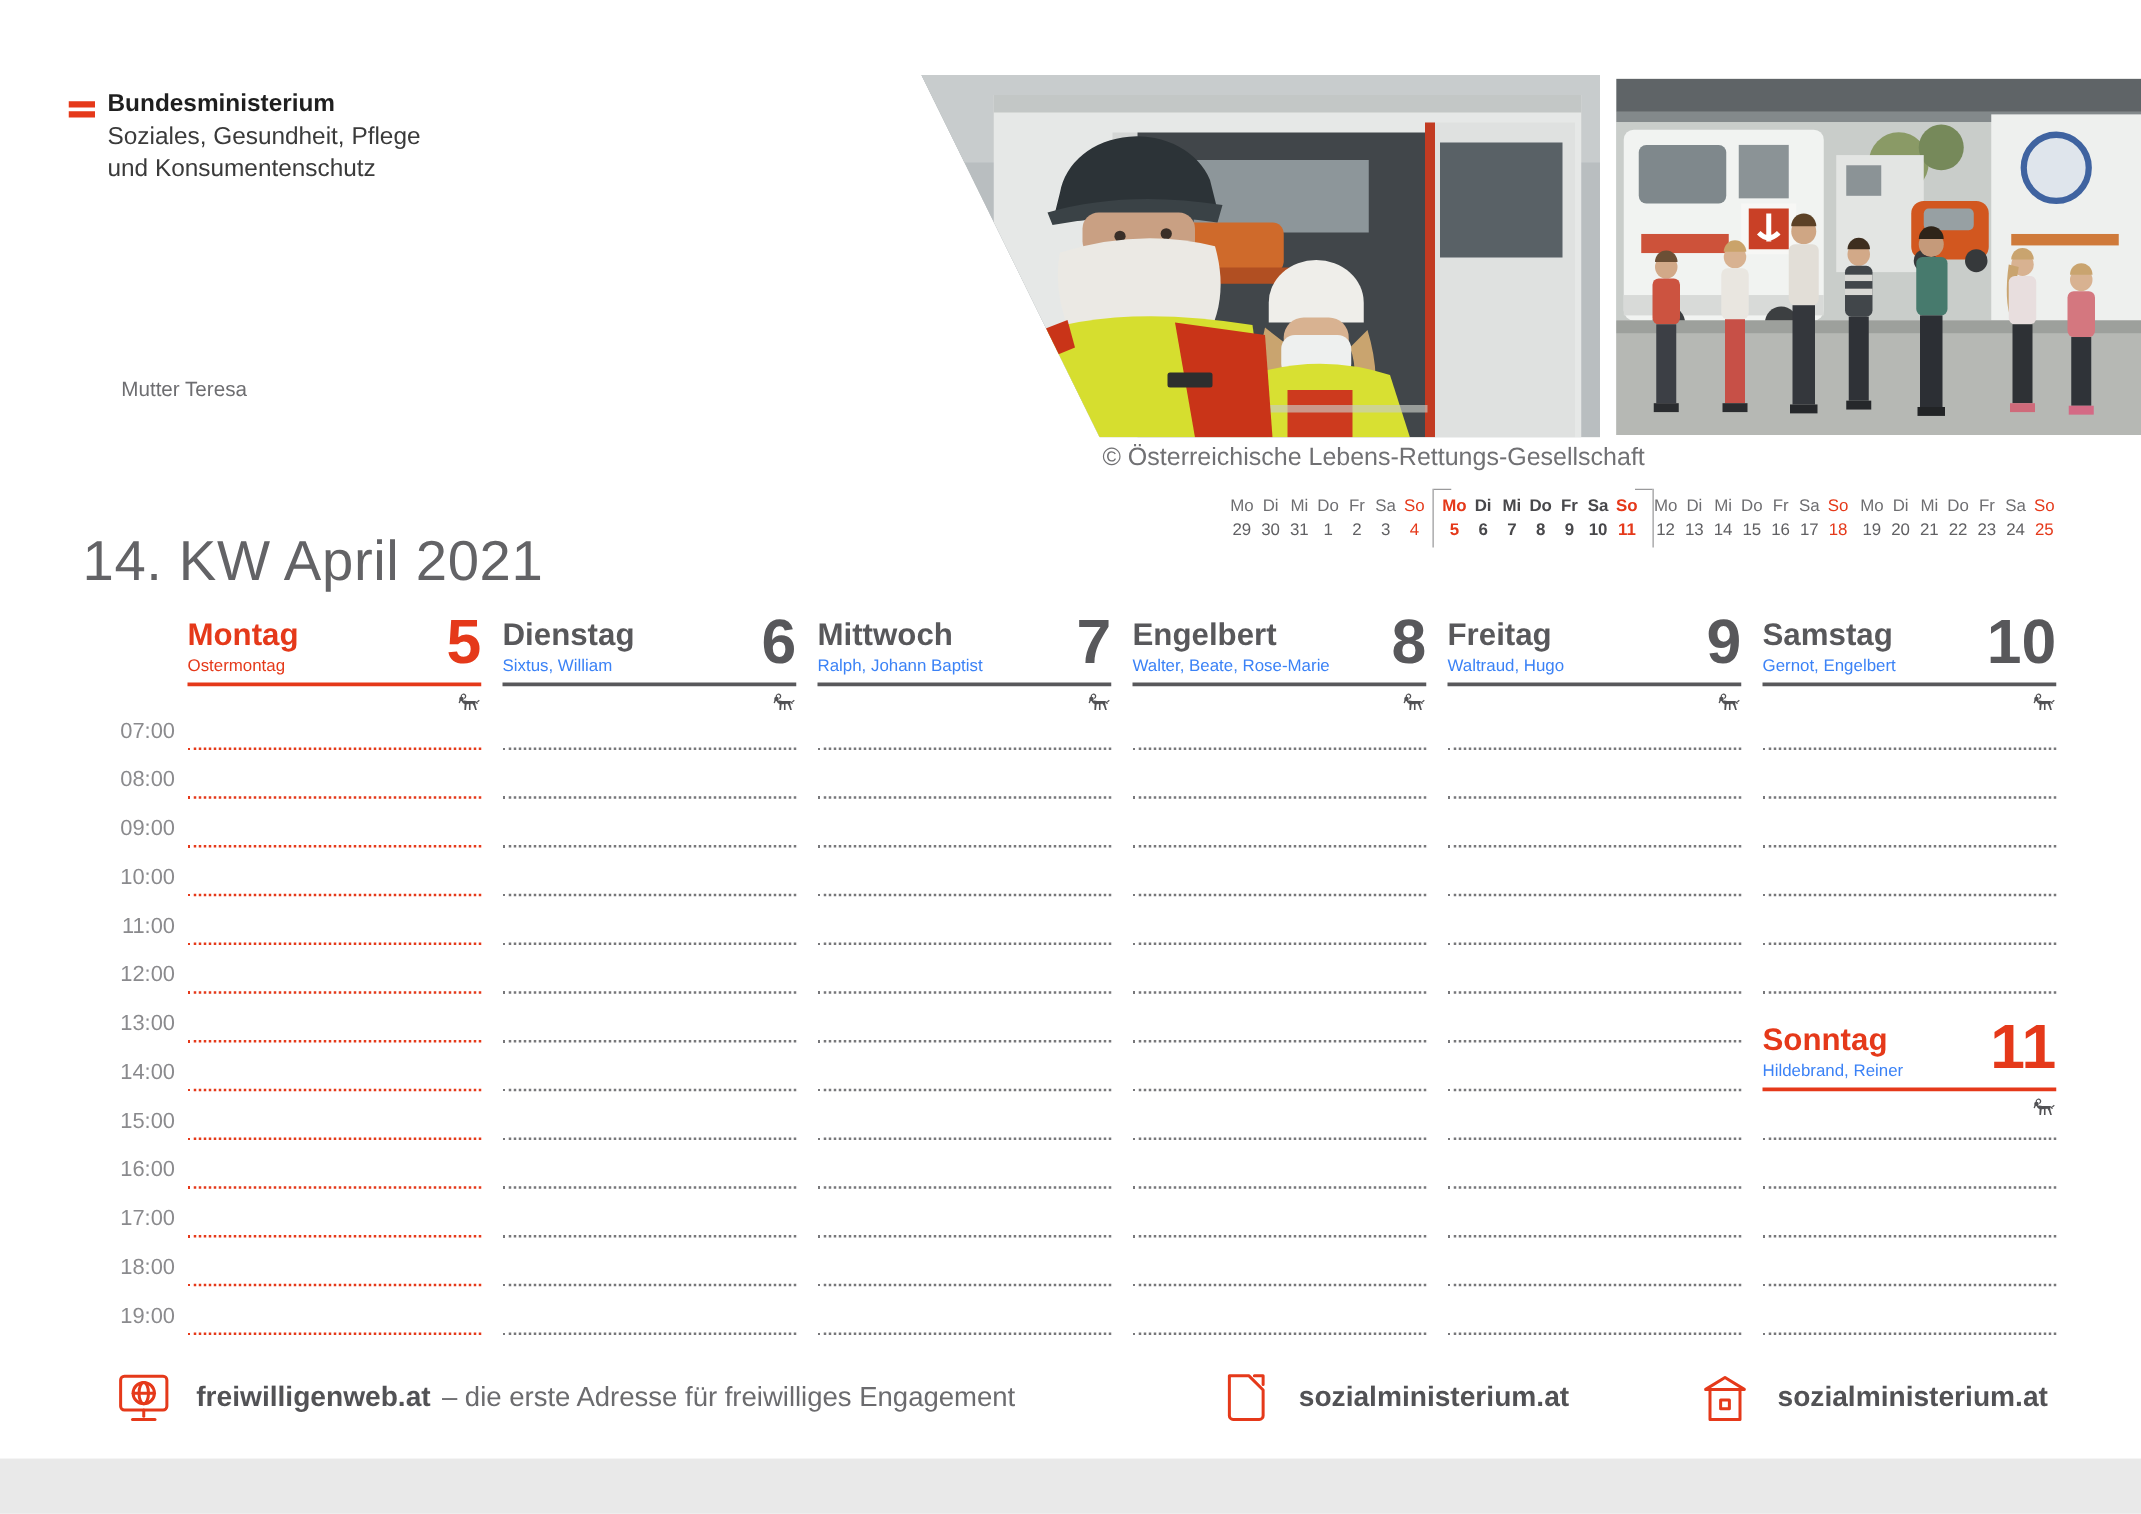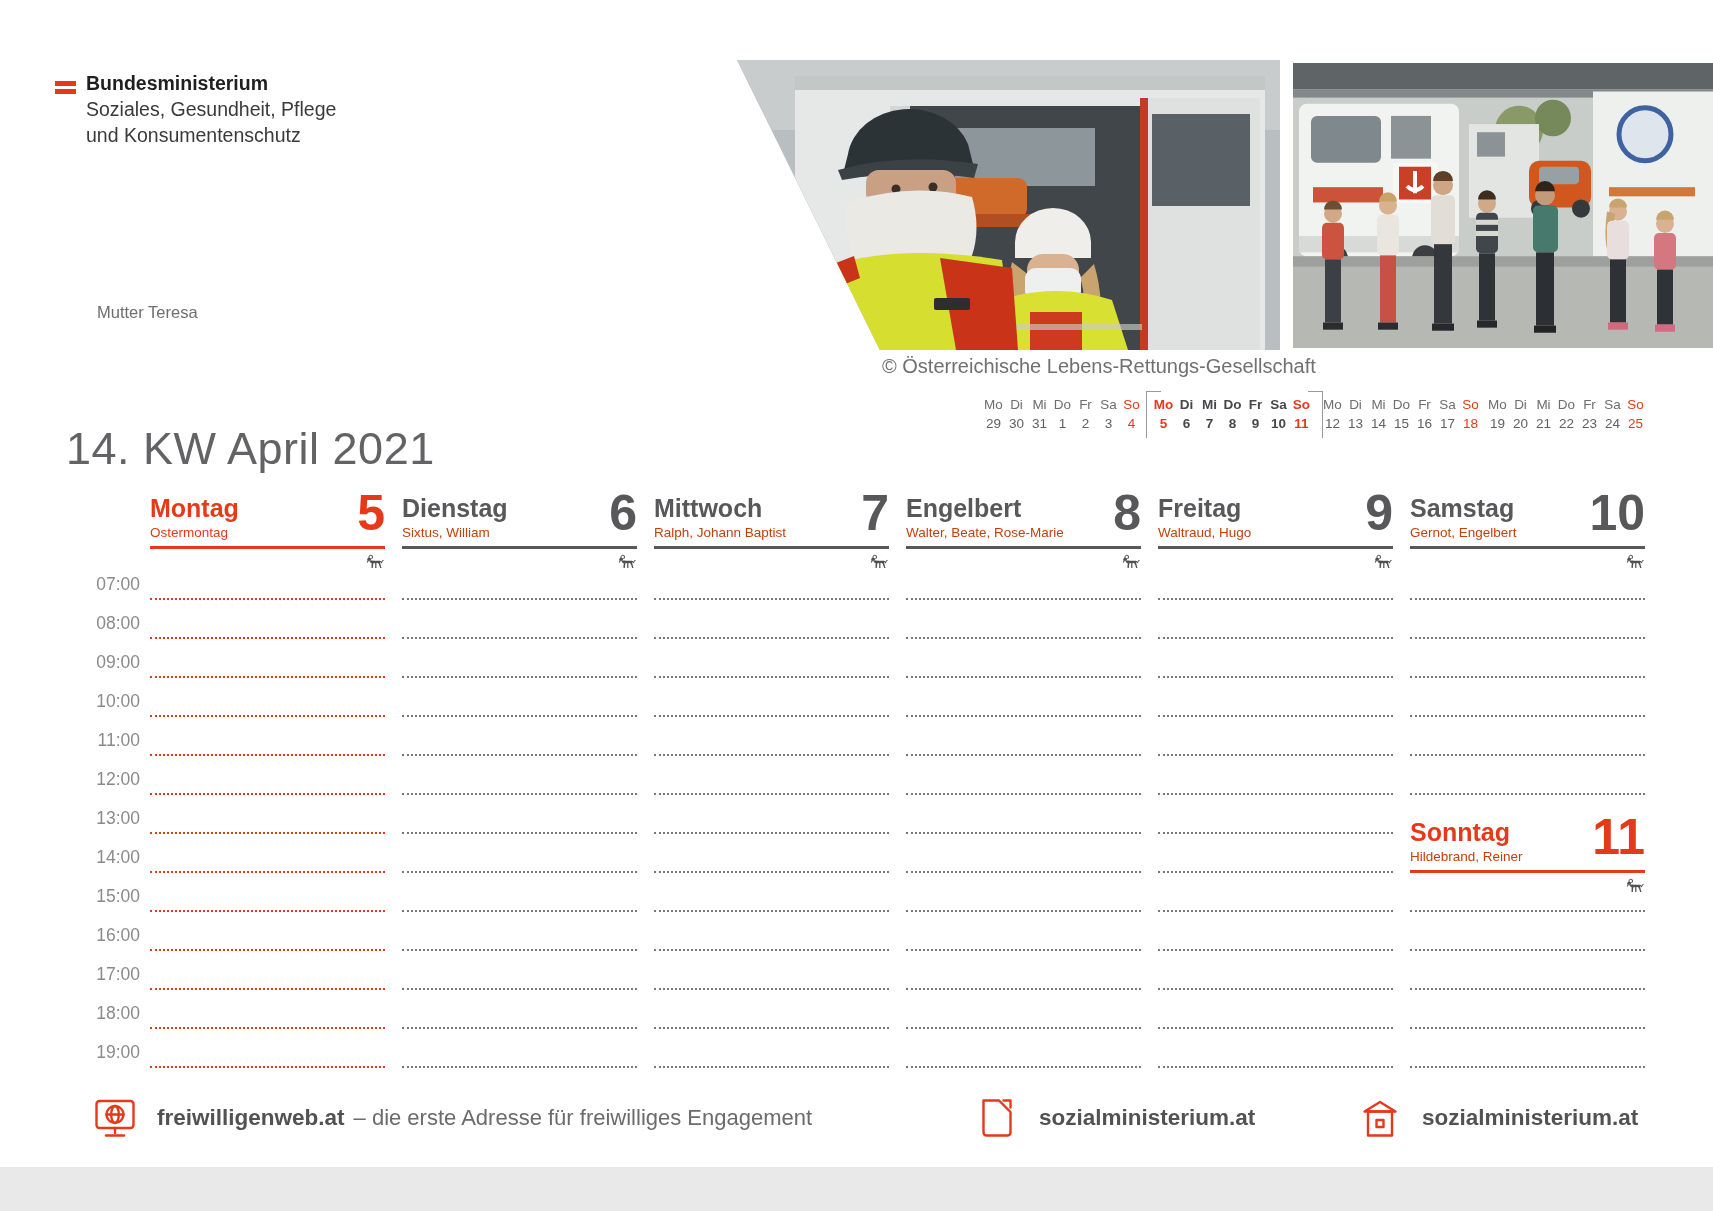--- a/index.html
+++ b/index.html
@@ -44,21 +44,21 @@
   .week-box::before{content:""; position:absolute; top:0; left:0; width:14px; border-top:1.5px solid #9a9a9c;}
   .week-box::after{content:""; position:absolute; top:0; right:0; width:14px; border-top:1.5px solid #9a9a9c;}
 
   
   .time-label{position:absolute; left:40px; width:100px; text-align:right; font-size:17.5px; color:#8a8a8d;}
   .hour-line{position:absolute; width:235px; height:0; border-bottom:2px dotted #77777a;}
   .hour-line.red{border-bottom-color:#E5391A;}
 
   .day-col{position:absolute; top:488px; width:235px; height:90px;}
   .dc-name{position:absolute; left:0; top:6px; font-size:25px; font-weight:bold; color:#58585b; white-space:nowrap;}
-  .dc-sub{position:absolute; left:0; top:37px; font-size:13.5px; color:#c2410c; white-space:nowrap;}
+  .dc-sub{position:absolute; left:0; top:37px; font-size:13.5px; color:#3b82f6; white-space:nowrap;}
   .dc-num{position:absolute; right:0; top:0; font-size:50px; line-height:50px; font-weight:bold; color:#58585b;}
   .day-rule{position:absolute; left:0; right:0; top:58px; height:3px; background:#58585b;}
   .ram{position:absolute; right:0; top:66px; width:20px; height:15px;}
   .day-col.holiday .dc-name, .day-col.holiday .dc-num{color:#E5391A;}
   .day-col.holiday .day-rule{background:#E5391A;}
   .day-col.holiday.fullred .dc-sub{color:#E5391A;}
   .sunday-block{top:812px;}
 
   
   .footer-item{position:absolute; top:1096px; height:44px; display:flex; align-items:center; white-space:nowrap;}

